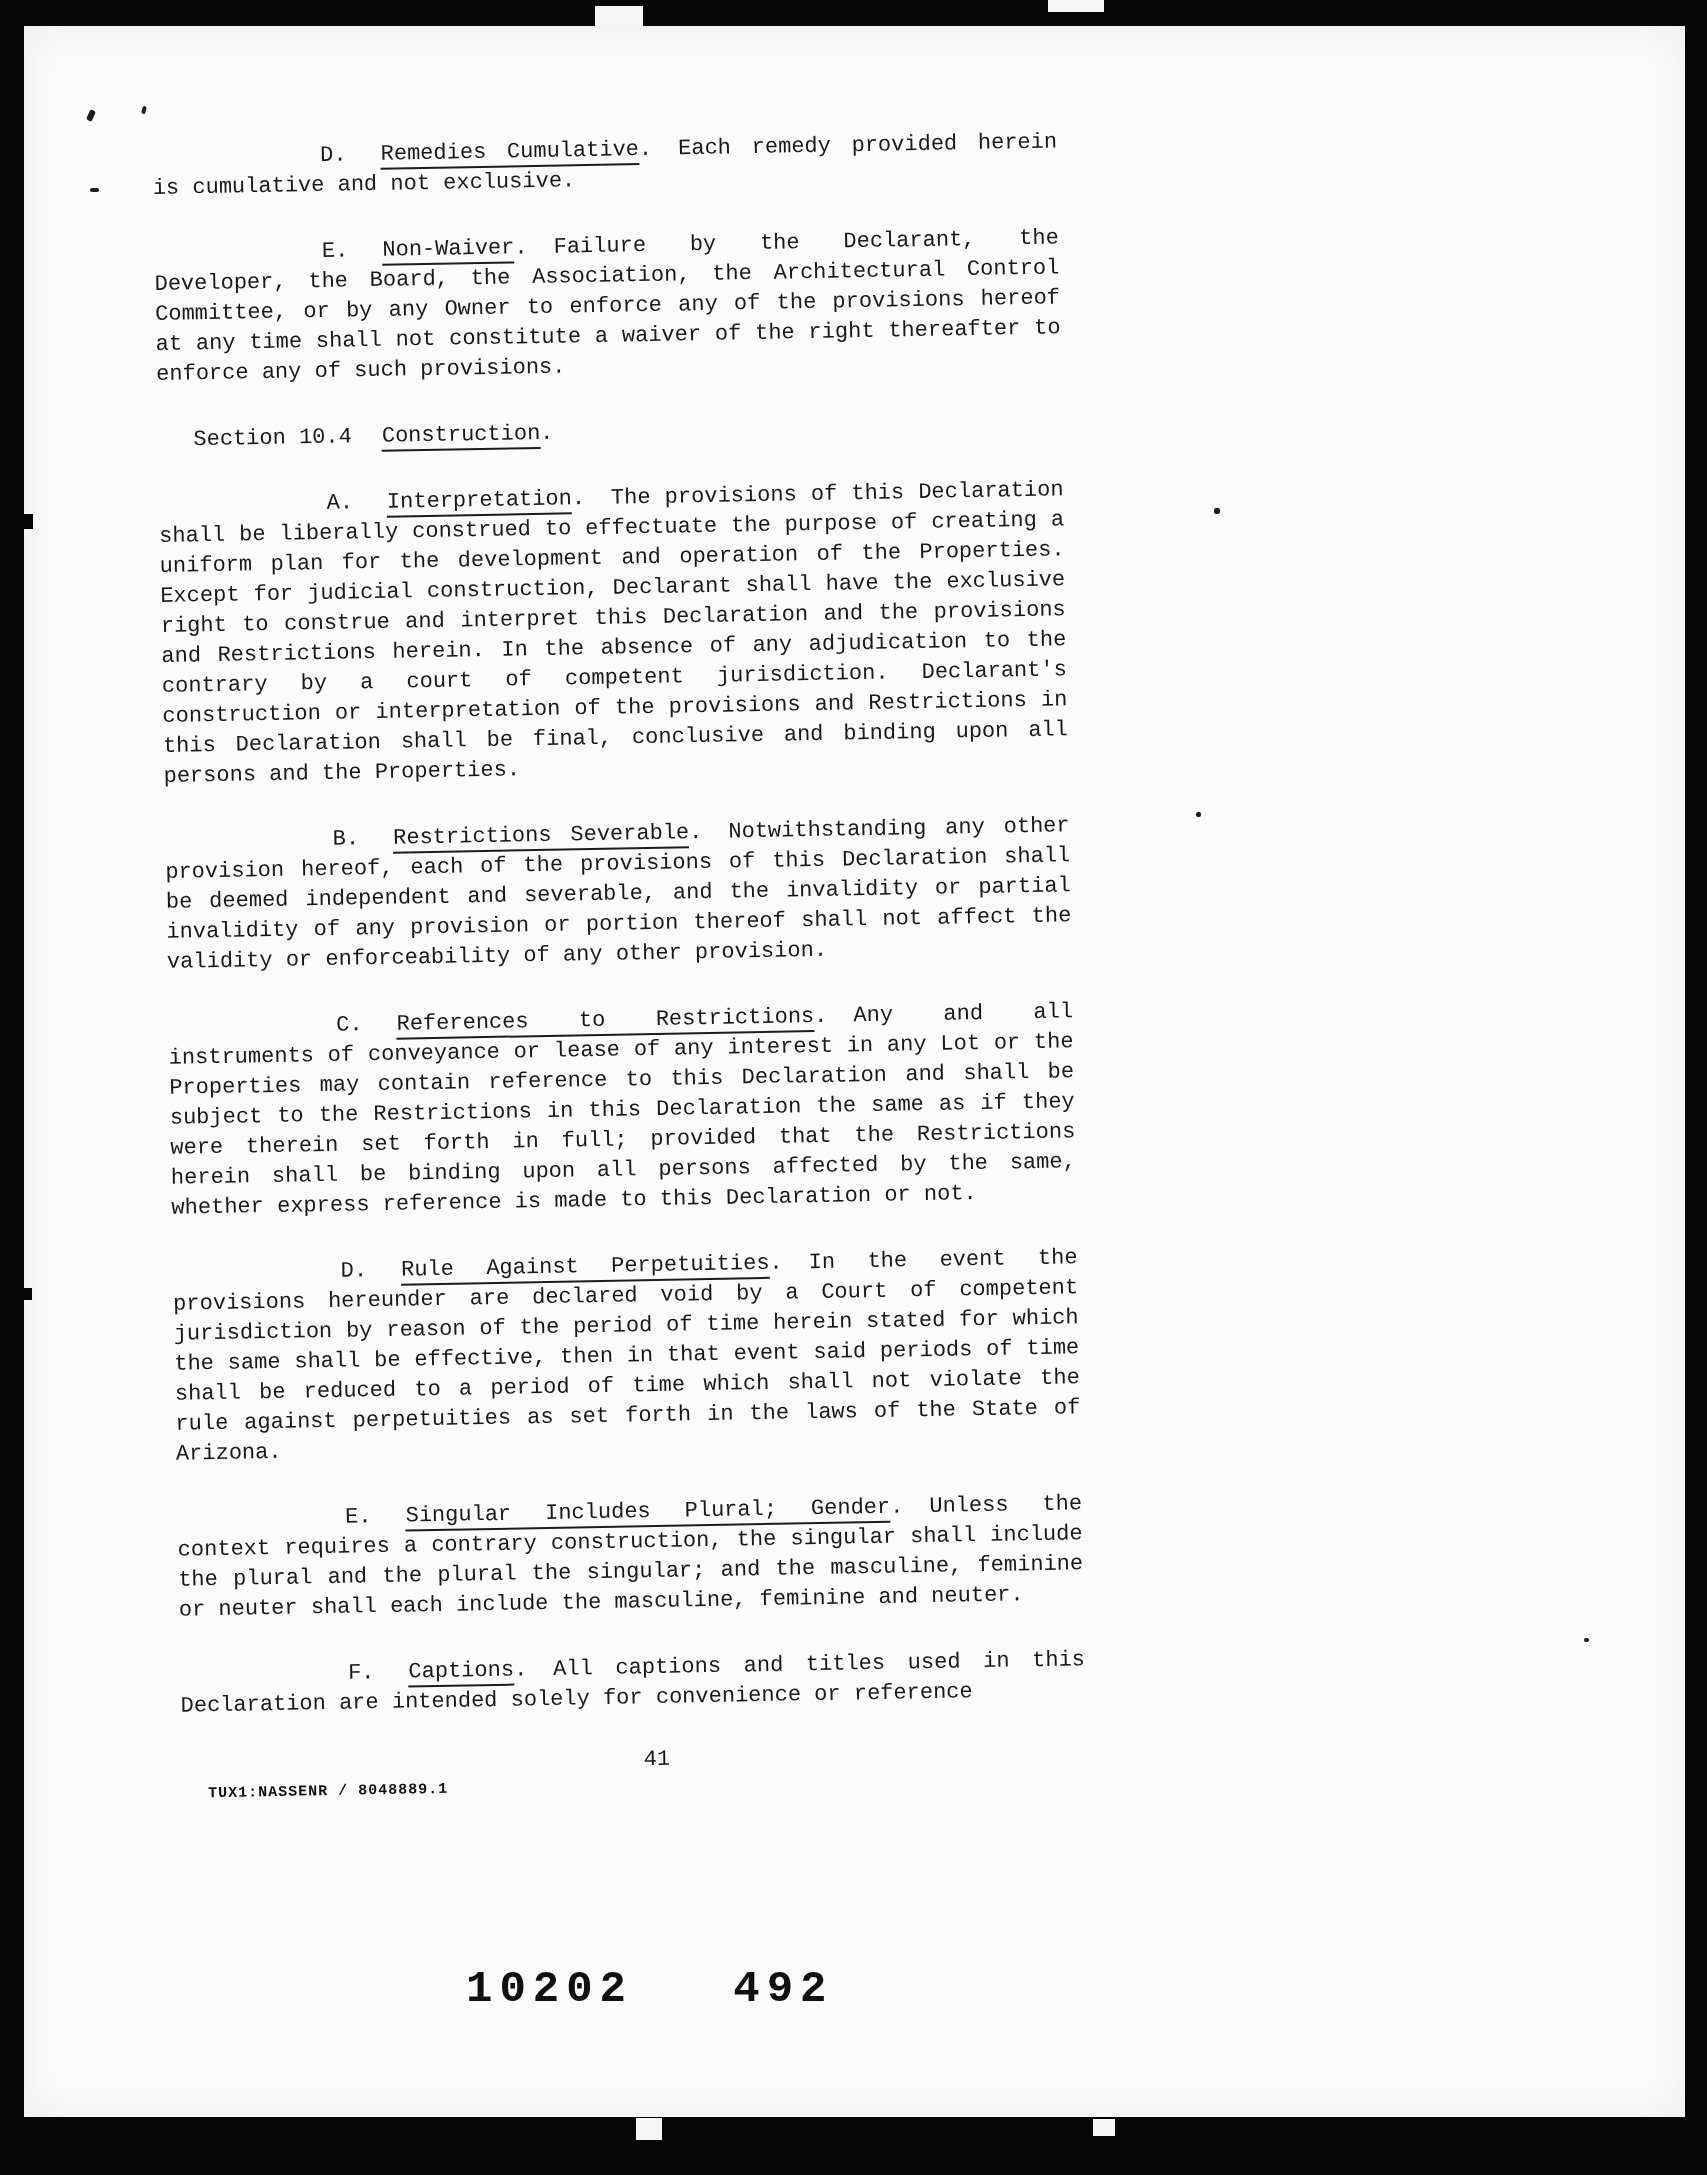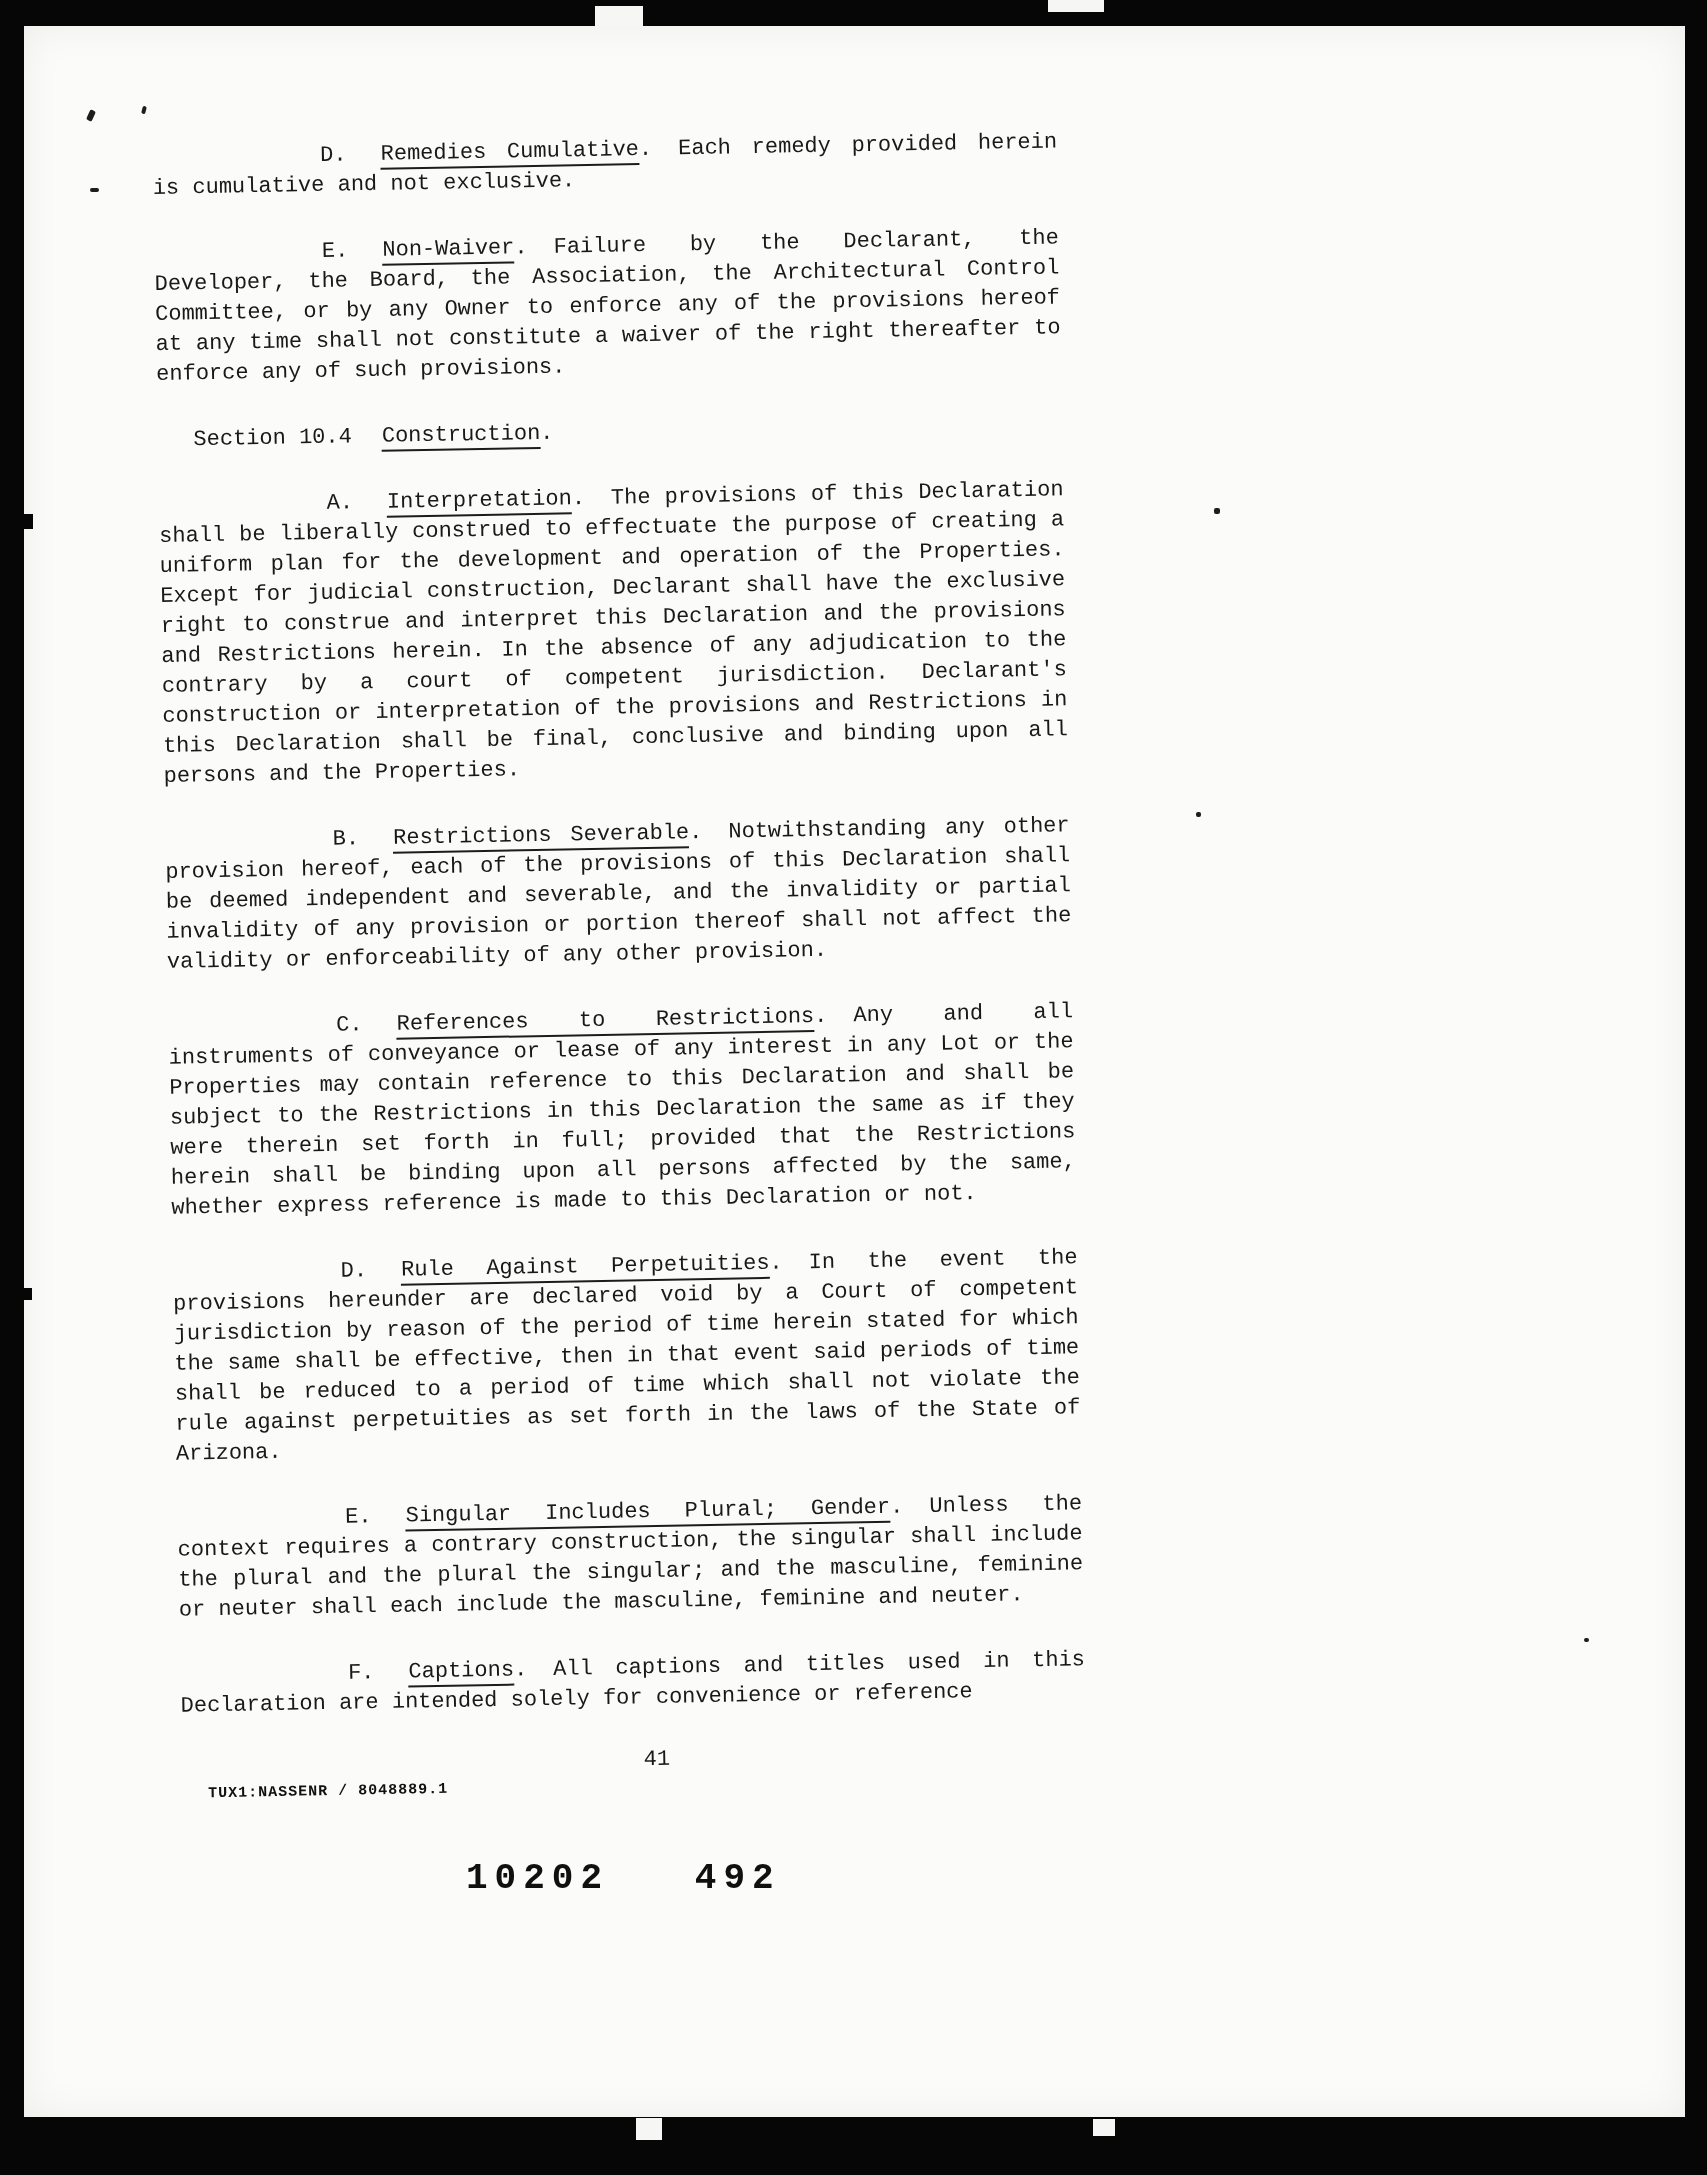--- a/index.html
+++ b/index.html
@@ -68,22 +68,22 @@
     position:absolute;
     left:26px; top:30px;
     font-size:15px;
     font-weight:bold;
     letter-spacing:1px;
     color:#111;
   }
 
   .stamp {
     position:absolute;
-    left:442px; top:1832px;
-    font-size:36px;
+    left:442px; top:1938px;
+    font-size:44px;
     font-weight:600;
     letter-spacing:7px;
     color:#101010;
     white-space:pre;
   }
 
   
   .speck { position:absolute; background:#1d1d1d; border-radius:2px; }
   .sp1 { left:64px;  top:84px;  width:6px;  height:11px; transform:rotate(25deg); }
   .sp2 { left:118px; top:80px;  width:4px;  height:8px;  transform:rotate(15deg); }

